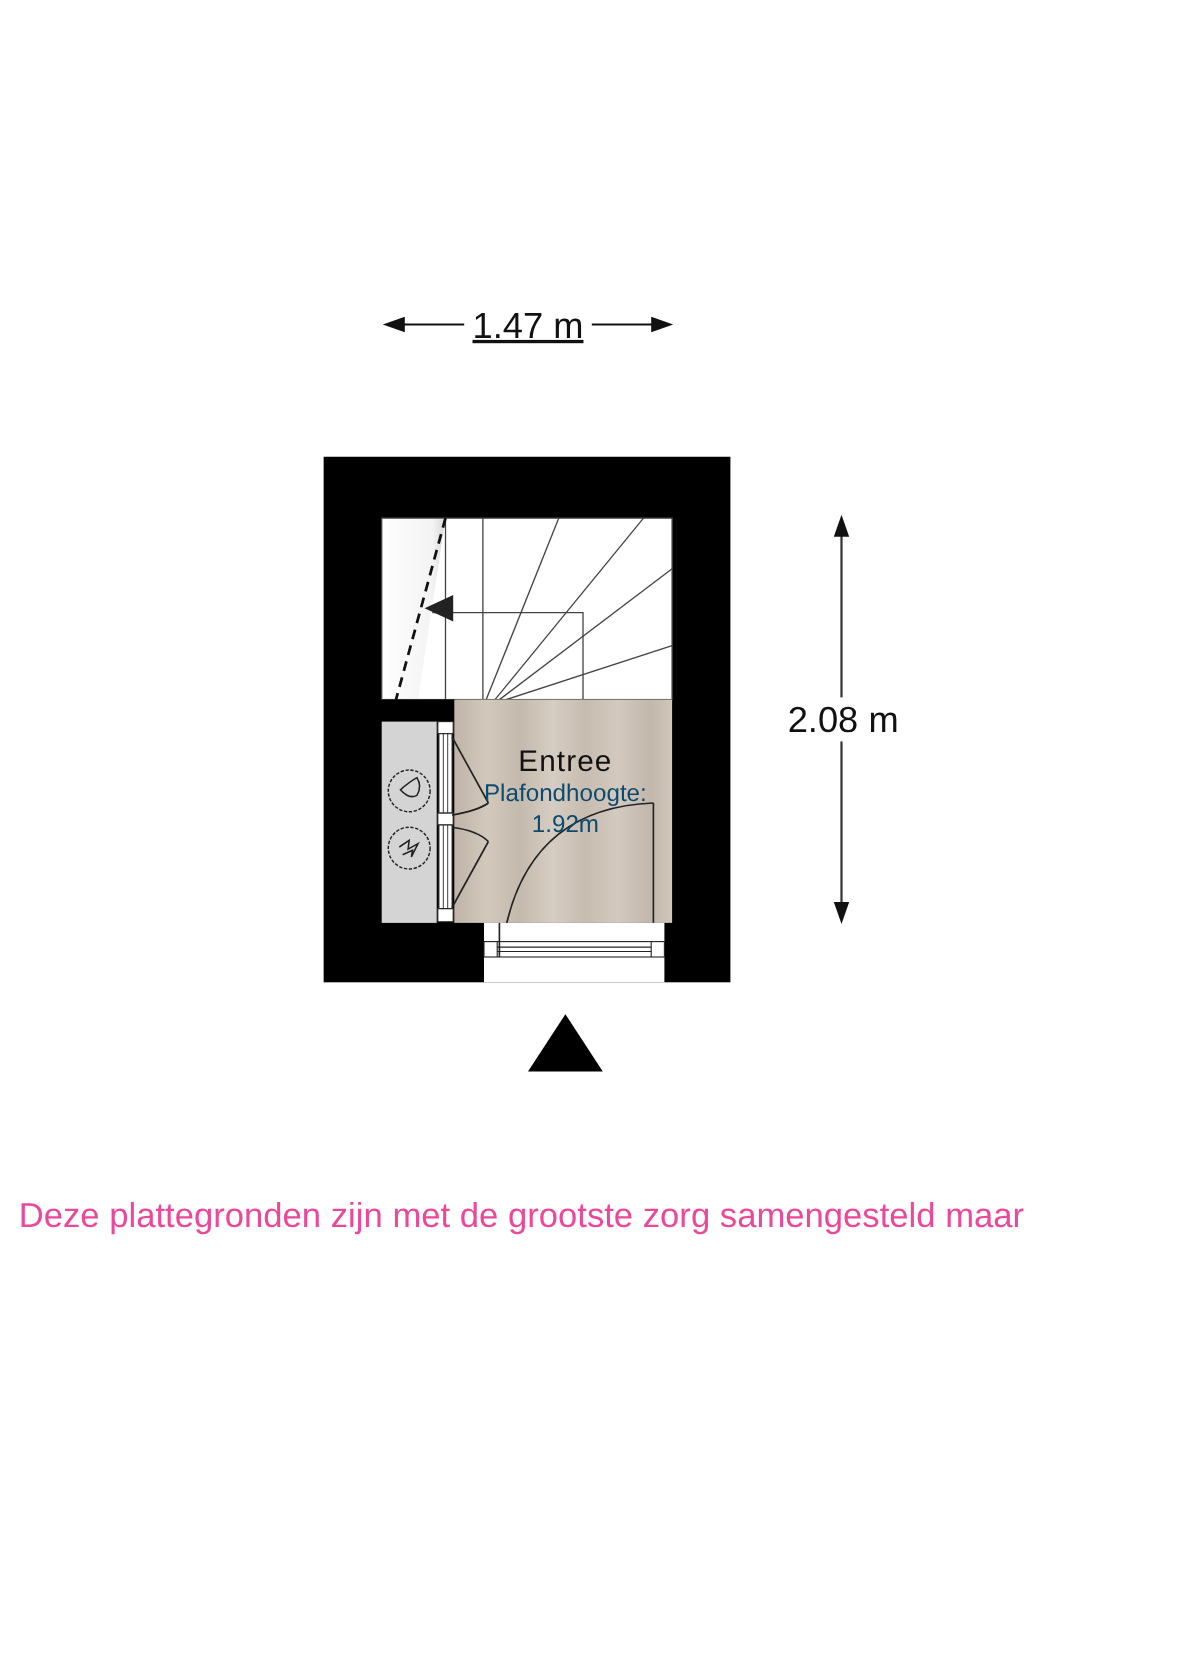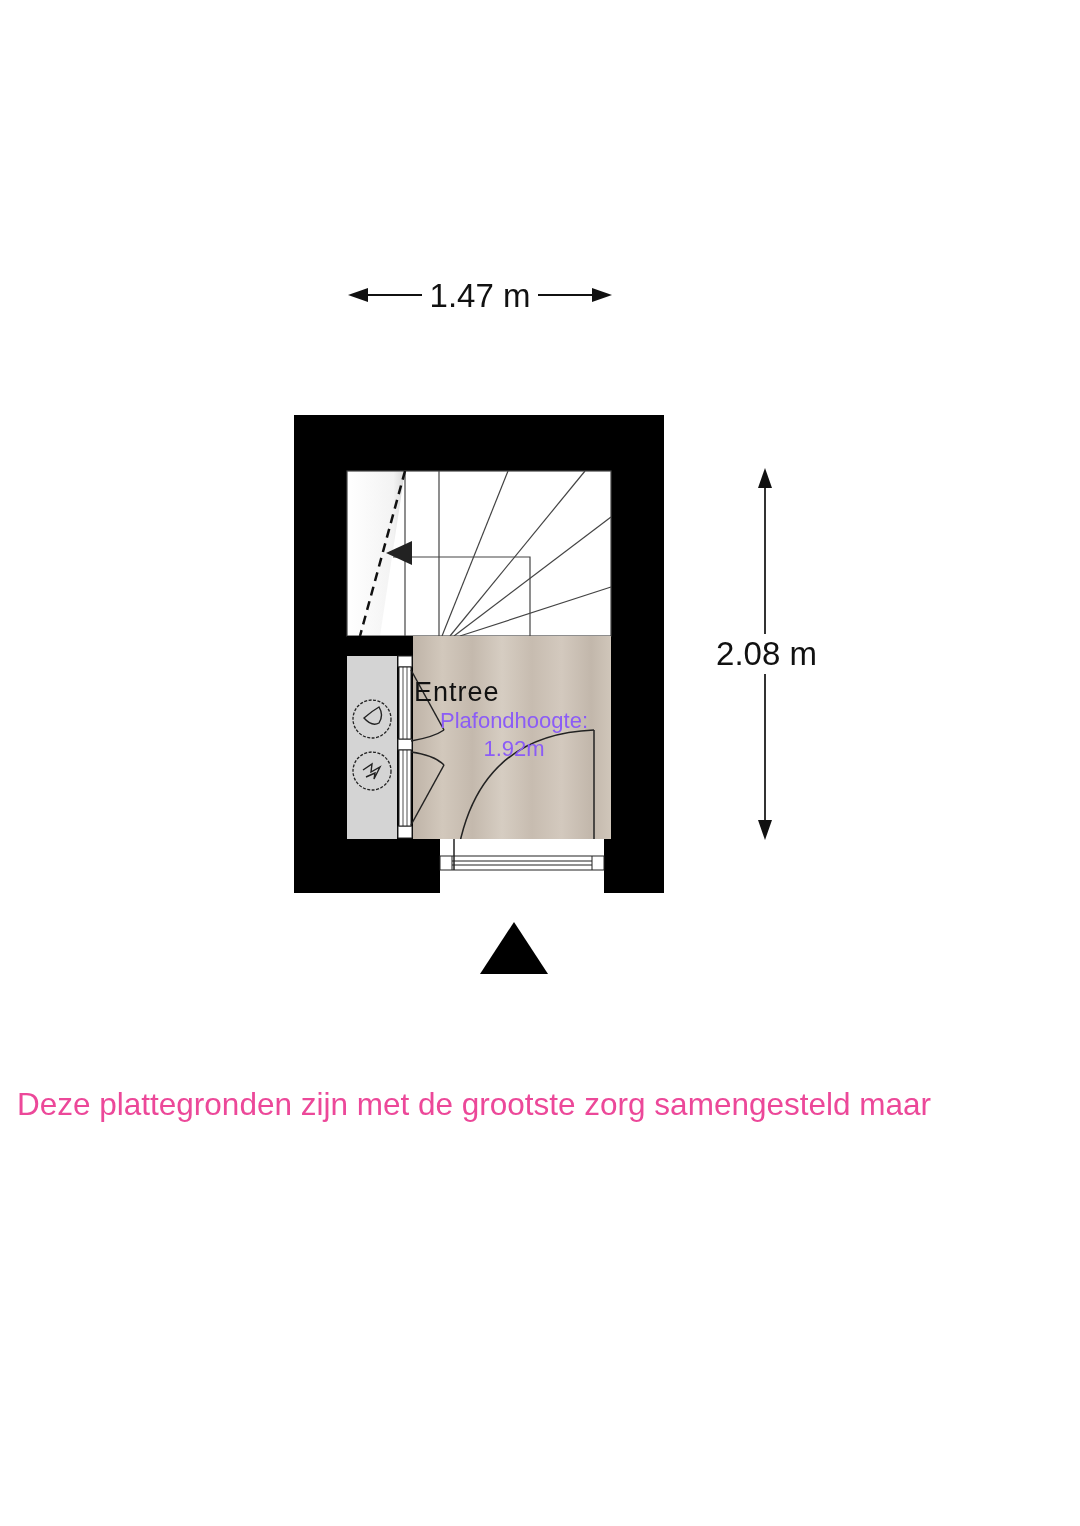--- a/index.html
+++ b/index.html
@@ -1,31 +1,31 @@
 <!DOCTYPE html>
 <html><head>
 <meta charset="utf-8">
 <style>
   html, body { margin:0; padding:0; background:#ffffff; }
   body { width:1080px; height:1526px; position:relative; overflow:hidden;
          font-family:"Liberation Sans", sans-serif; color:#111; }
   .abs { position:absolute; }
   .dim-h { left:346px; top:276px; width:268px; height:40px; }
   .dim-h .label { position:absolute; left:0; right:0; top:0; text-align:center;
-                  font-size:33px; line-height:40px; }
+                  font-size:33px; line-height:40px;text-decoration:underline; }
   .dim-h .label span { background:#fff; padding:0 8px; }
   .dim-v { left:694px; top:466px; width:140px; height:376px; }
   .dim-v .label { position:absolute; left:0; width:145px; top:168px; text-align:center;
                   font-size:33px; line-height:40px; background:#fff; }
   .plan { left:294px; top:415px; width:372px; height:480px; }
   .plan svg { position:absolute; left:0; top:0; }
-  .room-name { position:absolute; left:120px; top:262px; width:200px; 
+  .room-name { position:absolute; left:120px; top:262px; width:200px; text-align:center;
                font-size:27px; letter-spacing:1px; color:#111; }
   .room-ceiling { position:absolute; left:110px; top:292px; width:220px; text-align:center;
-                  font-size:22px; line-height:28px; color:#8b5cf6; }
+                  font-size:22px; line-height:28px; color:#0c4a6e; }
   .entry-arrow { left:478px; top:920px; width:72px; height:56px; }
   .disclaimer { left:17px; top:1085px; width:1060px; font-size:31.5px; line-height:39px; color:#ec4899; }
   .disclaimer div { white-space:nowrap; }
 </style>
 </head>
 <body>
 
 <div class="abs dim-h">
   <svg width="268" height="40" style="position:absolute;left:0;top:0">
     <line x1="14" y1="19" x2="254" y2="19" stroke="#111" stroke-width="2"></line>

